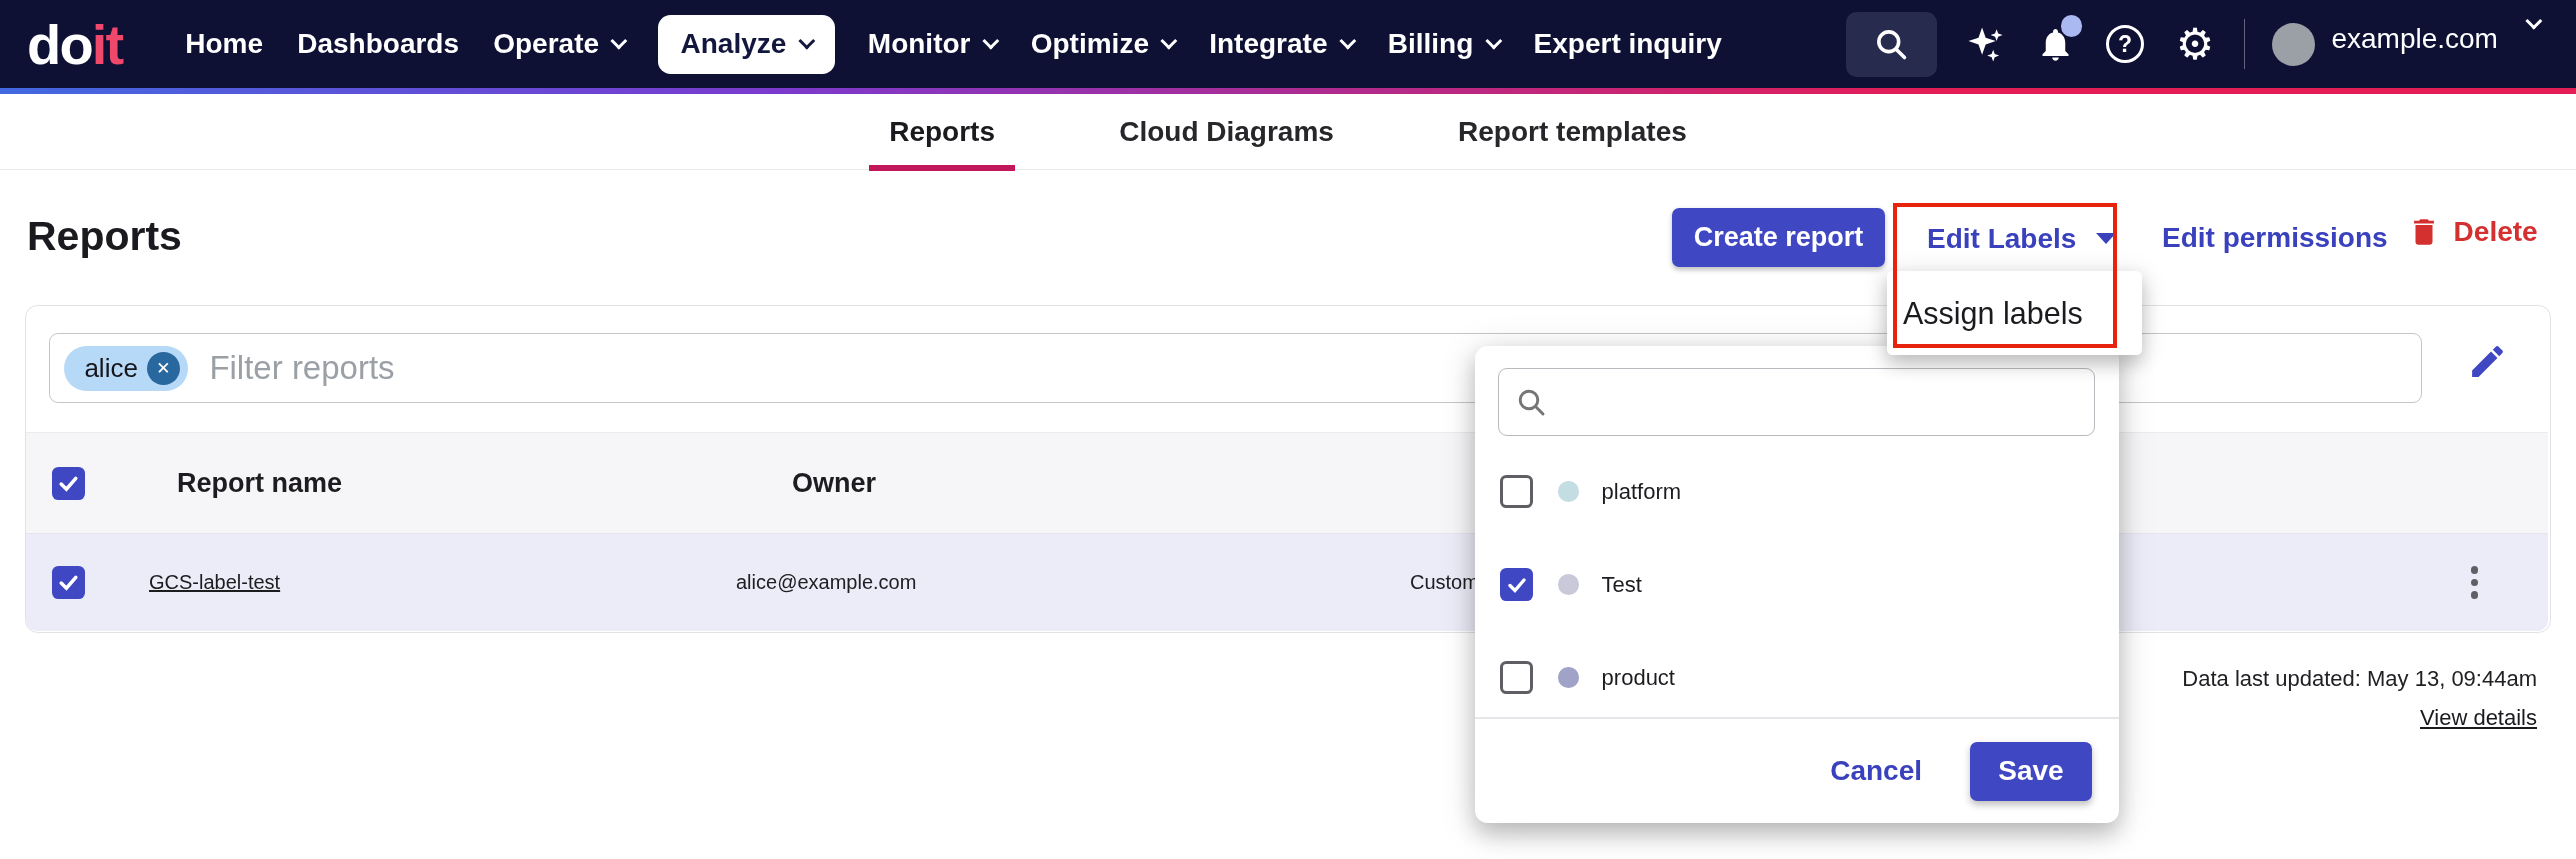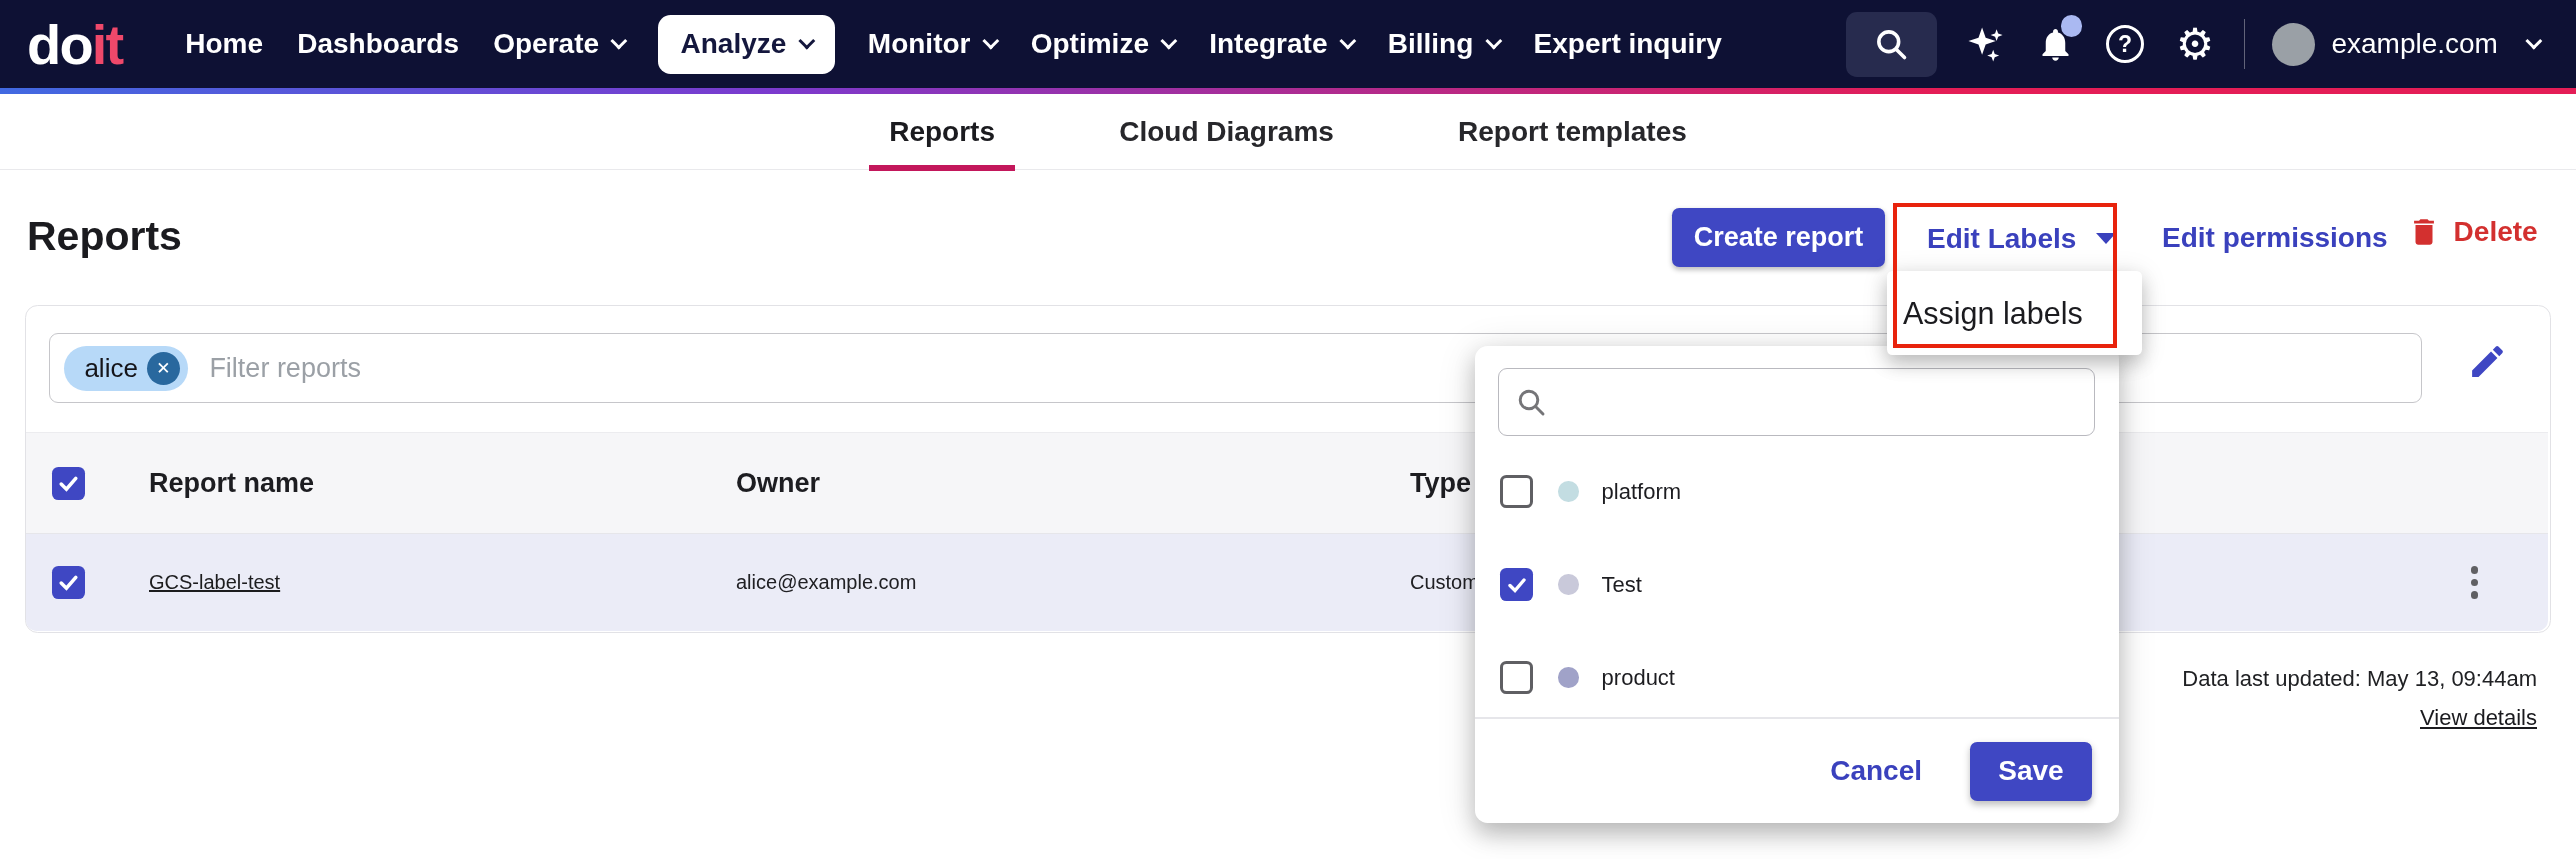--- a/index.html
+++ b/index.html
@@ -28,21 +28,21 @@
   .icon-btn { width:43px; height:43px; display:flex; align-items:center; justify-content:center;
               position:relative; cursor:pointer; }
   .badge-dot { position:absolute; top:-7.2px; right:-5.4px; width:21.5px; height:21.5px;
                border-radius:50%; background:#aab9f2; }
   .help-circle { width:38px; height:38px; border:3.1px solid #ffffff; border-radius:50%;
                  display:flex; align-items:center; justify-content:center;
                  font-size:23px; font-weight:700; color:#ffffff; }
   .gear-glyph { font-size:43px; color:#ffffff; line-height:1; }
   .nav-divider { width:1.8px; height:50px; background:rgba(255,255,255,0.35); }
   .avatar { width:43px; height:43px; border-radius:50%; background:#9aa0a6; }
-  .account { display:flex; align-items:center; gap:16px; font-size:28px; color:#ffffff; cursor:pointer; }
+  .account { display:flex; gap:16px; font-size:28px; color:#ffffff; cursor:pointer; }
 
   
   .tabbar { position:absolute; top:94px; left:0; width:2576px; height:76px;
             background:#ffffff; border-bottom:1.8px solid #e9e9ec;
             display:flex; justify-content:center; gap:99px; }
   .tab { position:relative; display:flex; align-items:center; padding:0 12.6px;
          font-size:28px; font-weight:600; color:#27272b; cursor:pointer; }
   .tab.active { color:#1b1b1f; }
   .tab.active::after { content:""; position:absolute; left:-7.2px; right:-7.2px; bottom:-1.8px;
                        height:5.4px; background:#c3175b; }
@@ -77,26 +77,26 @@
   .card { position:absolute; left:25px; top:305px; width:2526px; height:328px;
           background:#ffffff; border:1.8px solid #e2e2e6; border-radius:12.6px; }
   .filter-box { position:absolute; left:23px; top:27px; width:2373px; height:70px;
                 border:1.8px solid #c6c6ca; border-radius:9px; background:#ffffff;
                 display:flex; align-items:center; padding:0 14.4px; cursor:text; }
   .chip { height:45px; border-radius:22.4px; background:#b7d9f8; display:flex; align-items:center;
           padding:0 8px 0 20px; gap:9px; }
   .chip-label { font-size:26px; color:#15151a; }
   .chip-close { width:33px; height:33px; border-radius:50%; background:#29689e; color:#ffffff;
                 display:flex; align-items:center; justify-content:center; font-size:17px; cursor:pointer; }
-  .filter-placeholder { margin-left:21.5px; font-size:27px; color:#9ba0a6; }
+  .filter-placeholder { margin-left:21.5px; font-size:33px; color:#9ba0a6; }
   .pencil-btn { position:absolute; right:38px; top:30.5px; width:50px; height:50px; border:none;
                 background:none; cursor:pointer; display:flex; align-items:center; justify-content:center; }
   .thead { position:absolute; left:0; top:126px; width:2522px; height:102px; background:#f6f6f8;
            border-top:1.8px solid #ececef; border-bottom:1.8px solid #e6e6ea;
-           display:flex; align-items:center; font-size:27px; font-weight:700; color:#1d1d21; }
+           display:flex; align-items:center; font-size:27px; font-weight:700; color:#1d1d21;gap:28px; }
   .trow  { position:absolute; left:0; top:228px; width:2522px; height:97px; background:#ebecf7;
            display:flex; align-items:center; font-size:20px; color:#202024;
            border-radius:0 0 10.8px 10.8px; }
   .c-check  { flex:0 0 96px; padding-left:26px; display:flex; align-items:center; }
   .c-name   { flex:0 0 587px; padding-left:27px; }
   .c-owner  { flex:0 0 674px; padding-left:27px; }
   .c-type   { flex:1; padding-left:27px; display:flex; align-items:center; gap:12.6px; }
   .c-actions{ flex:0 0 86px; display:flex; align-items:center; }
   .sort-arrow { font-size:25px; color:#8a8a8e; }
   .report-link { color:#1c1c1e; text-decoration:underline; cursor:pointer; }

